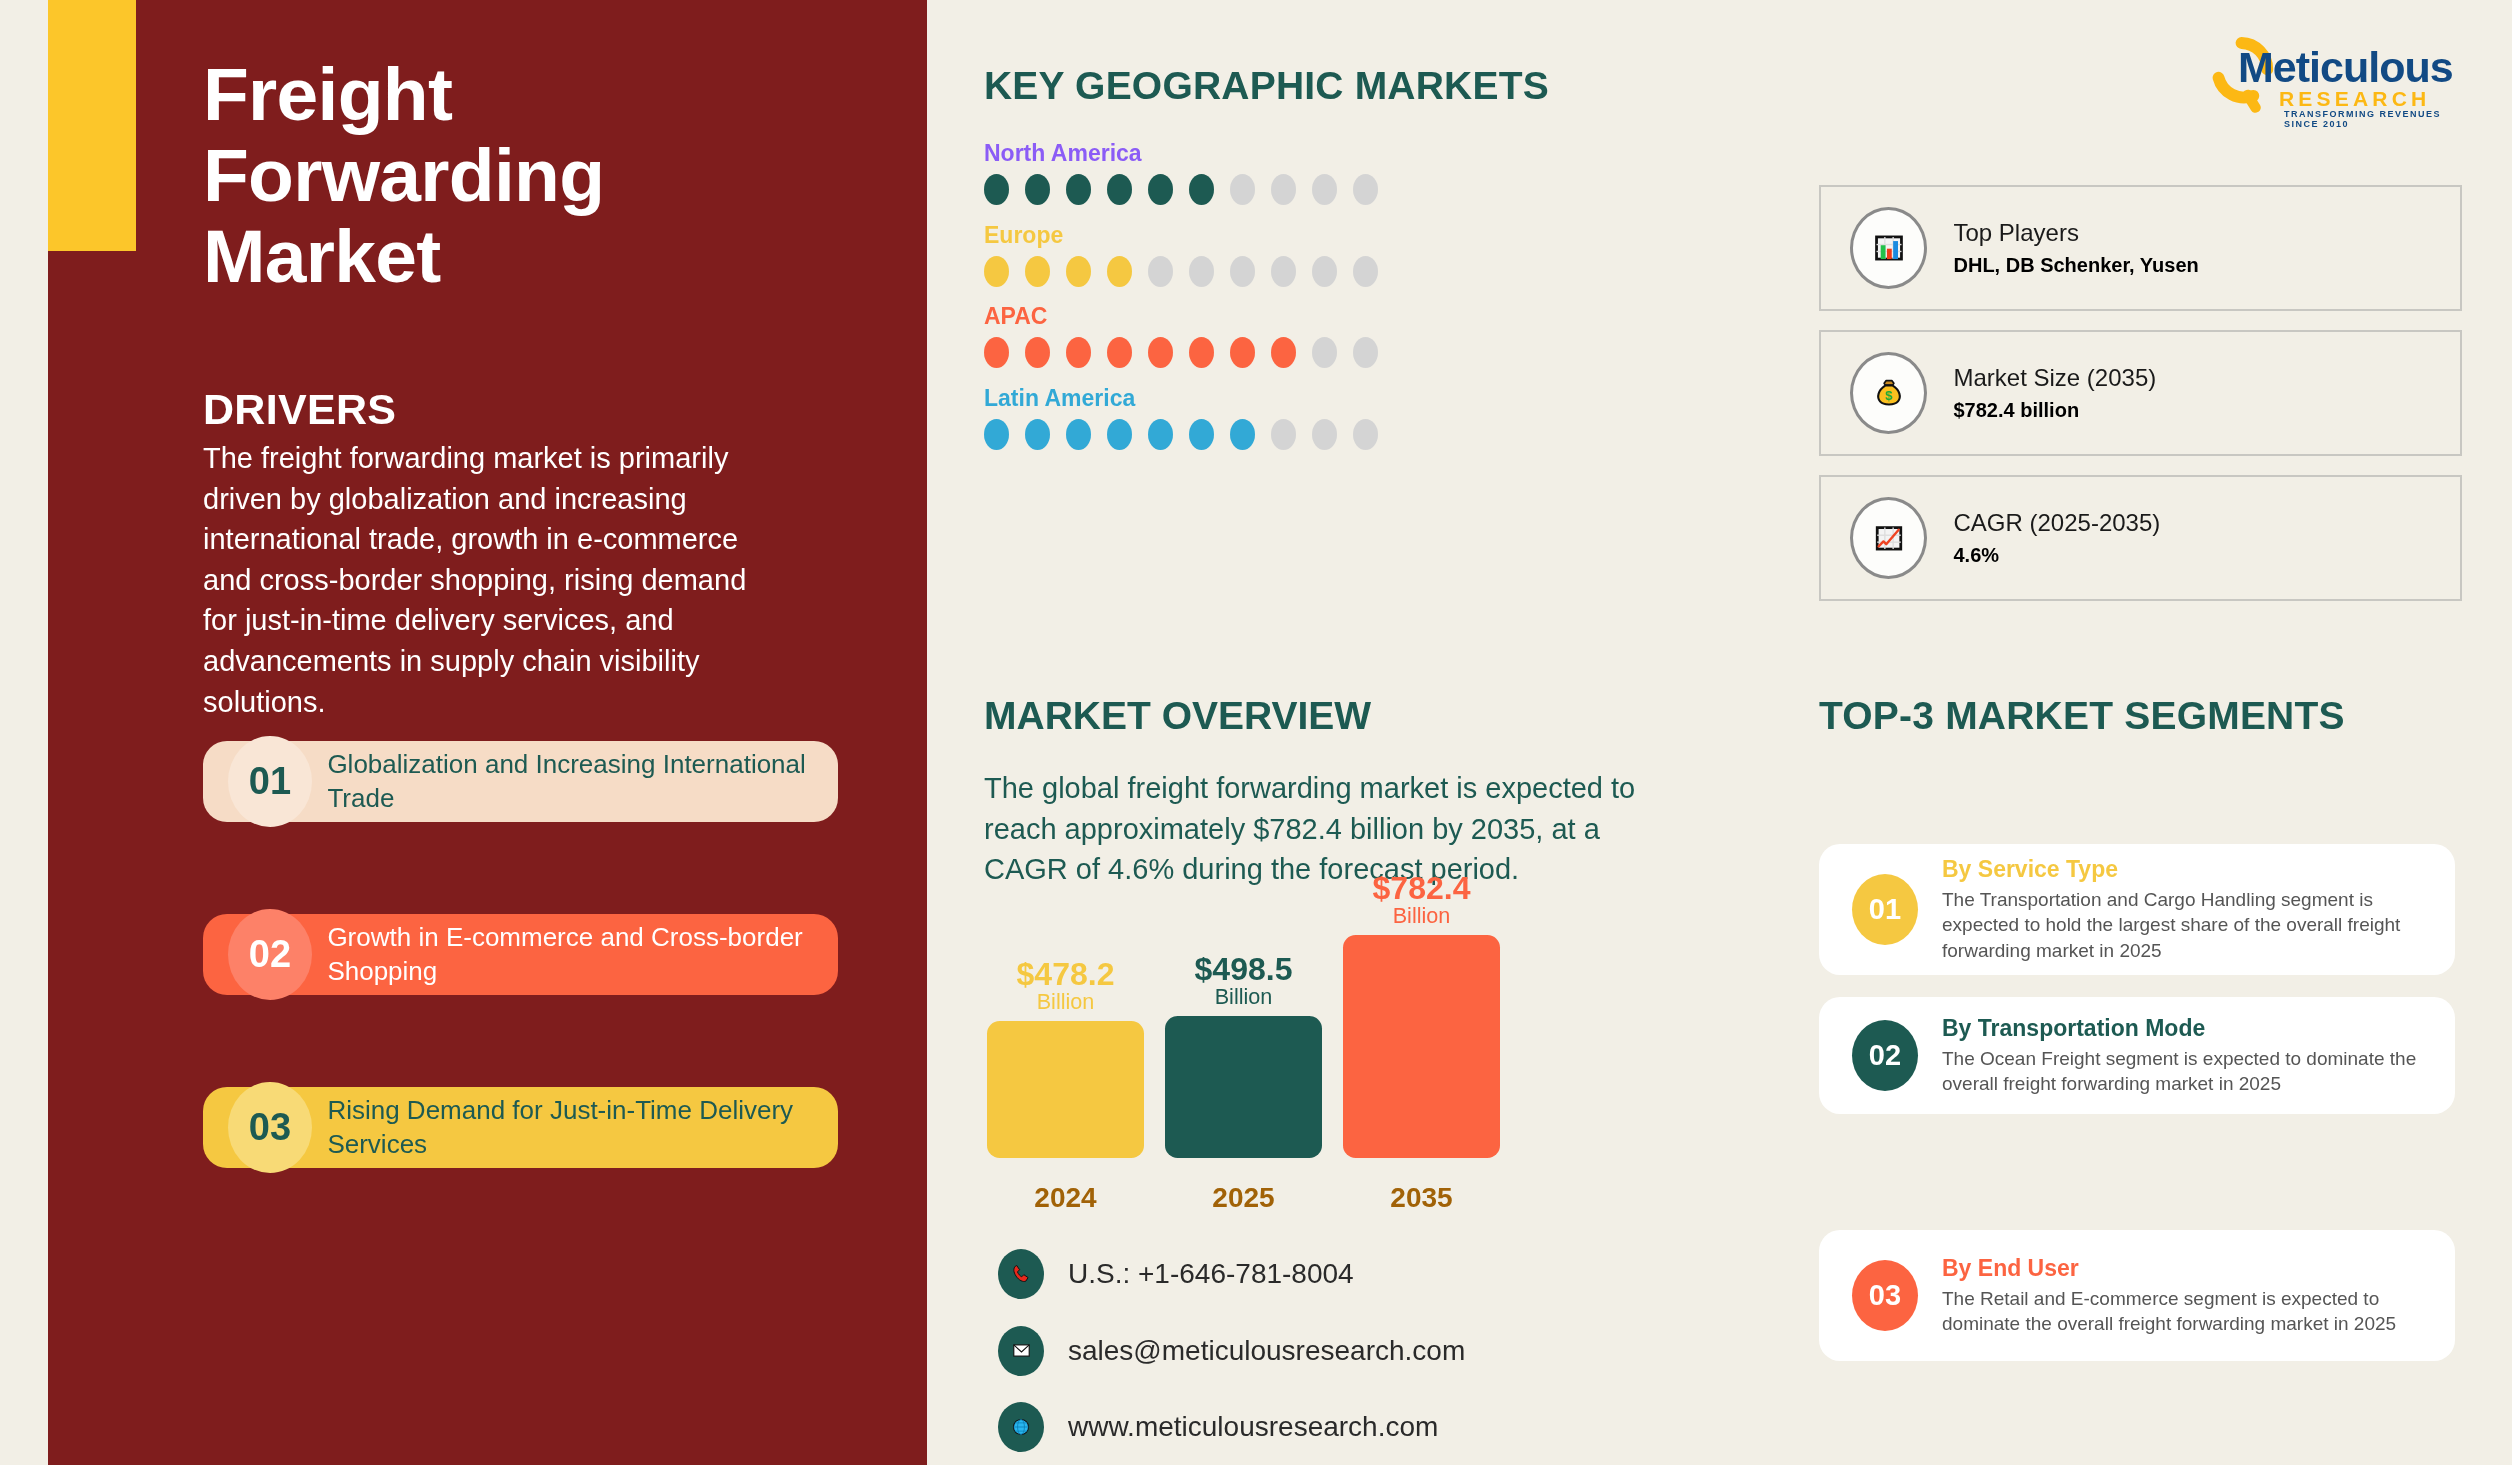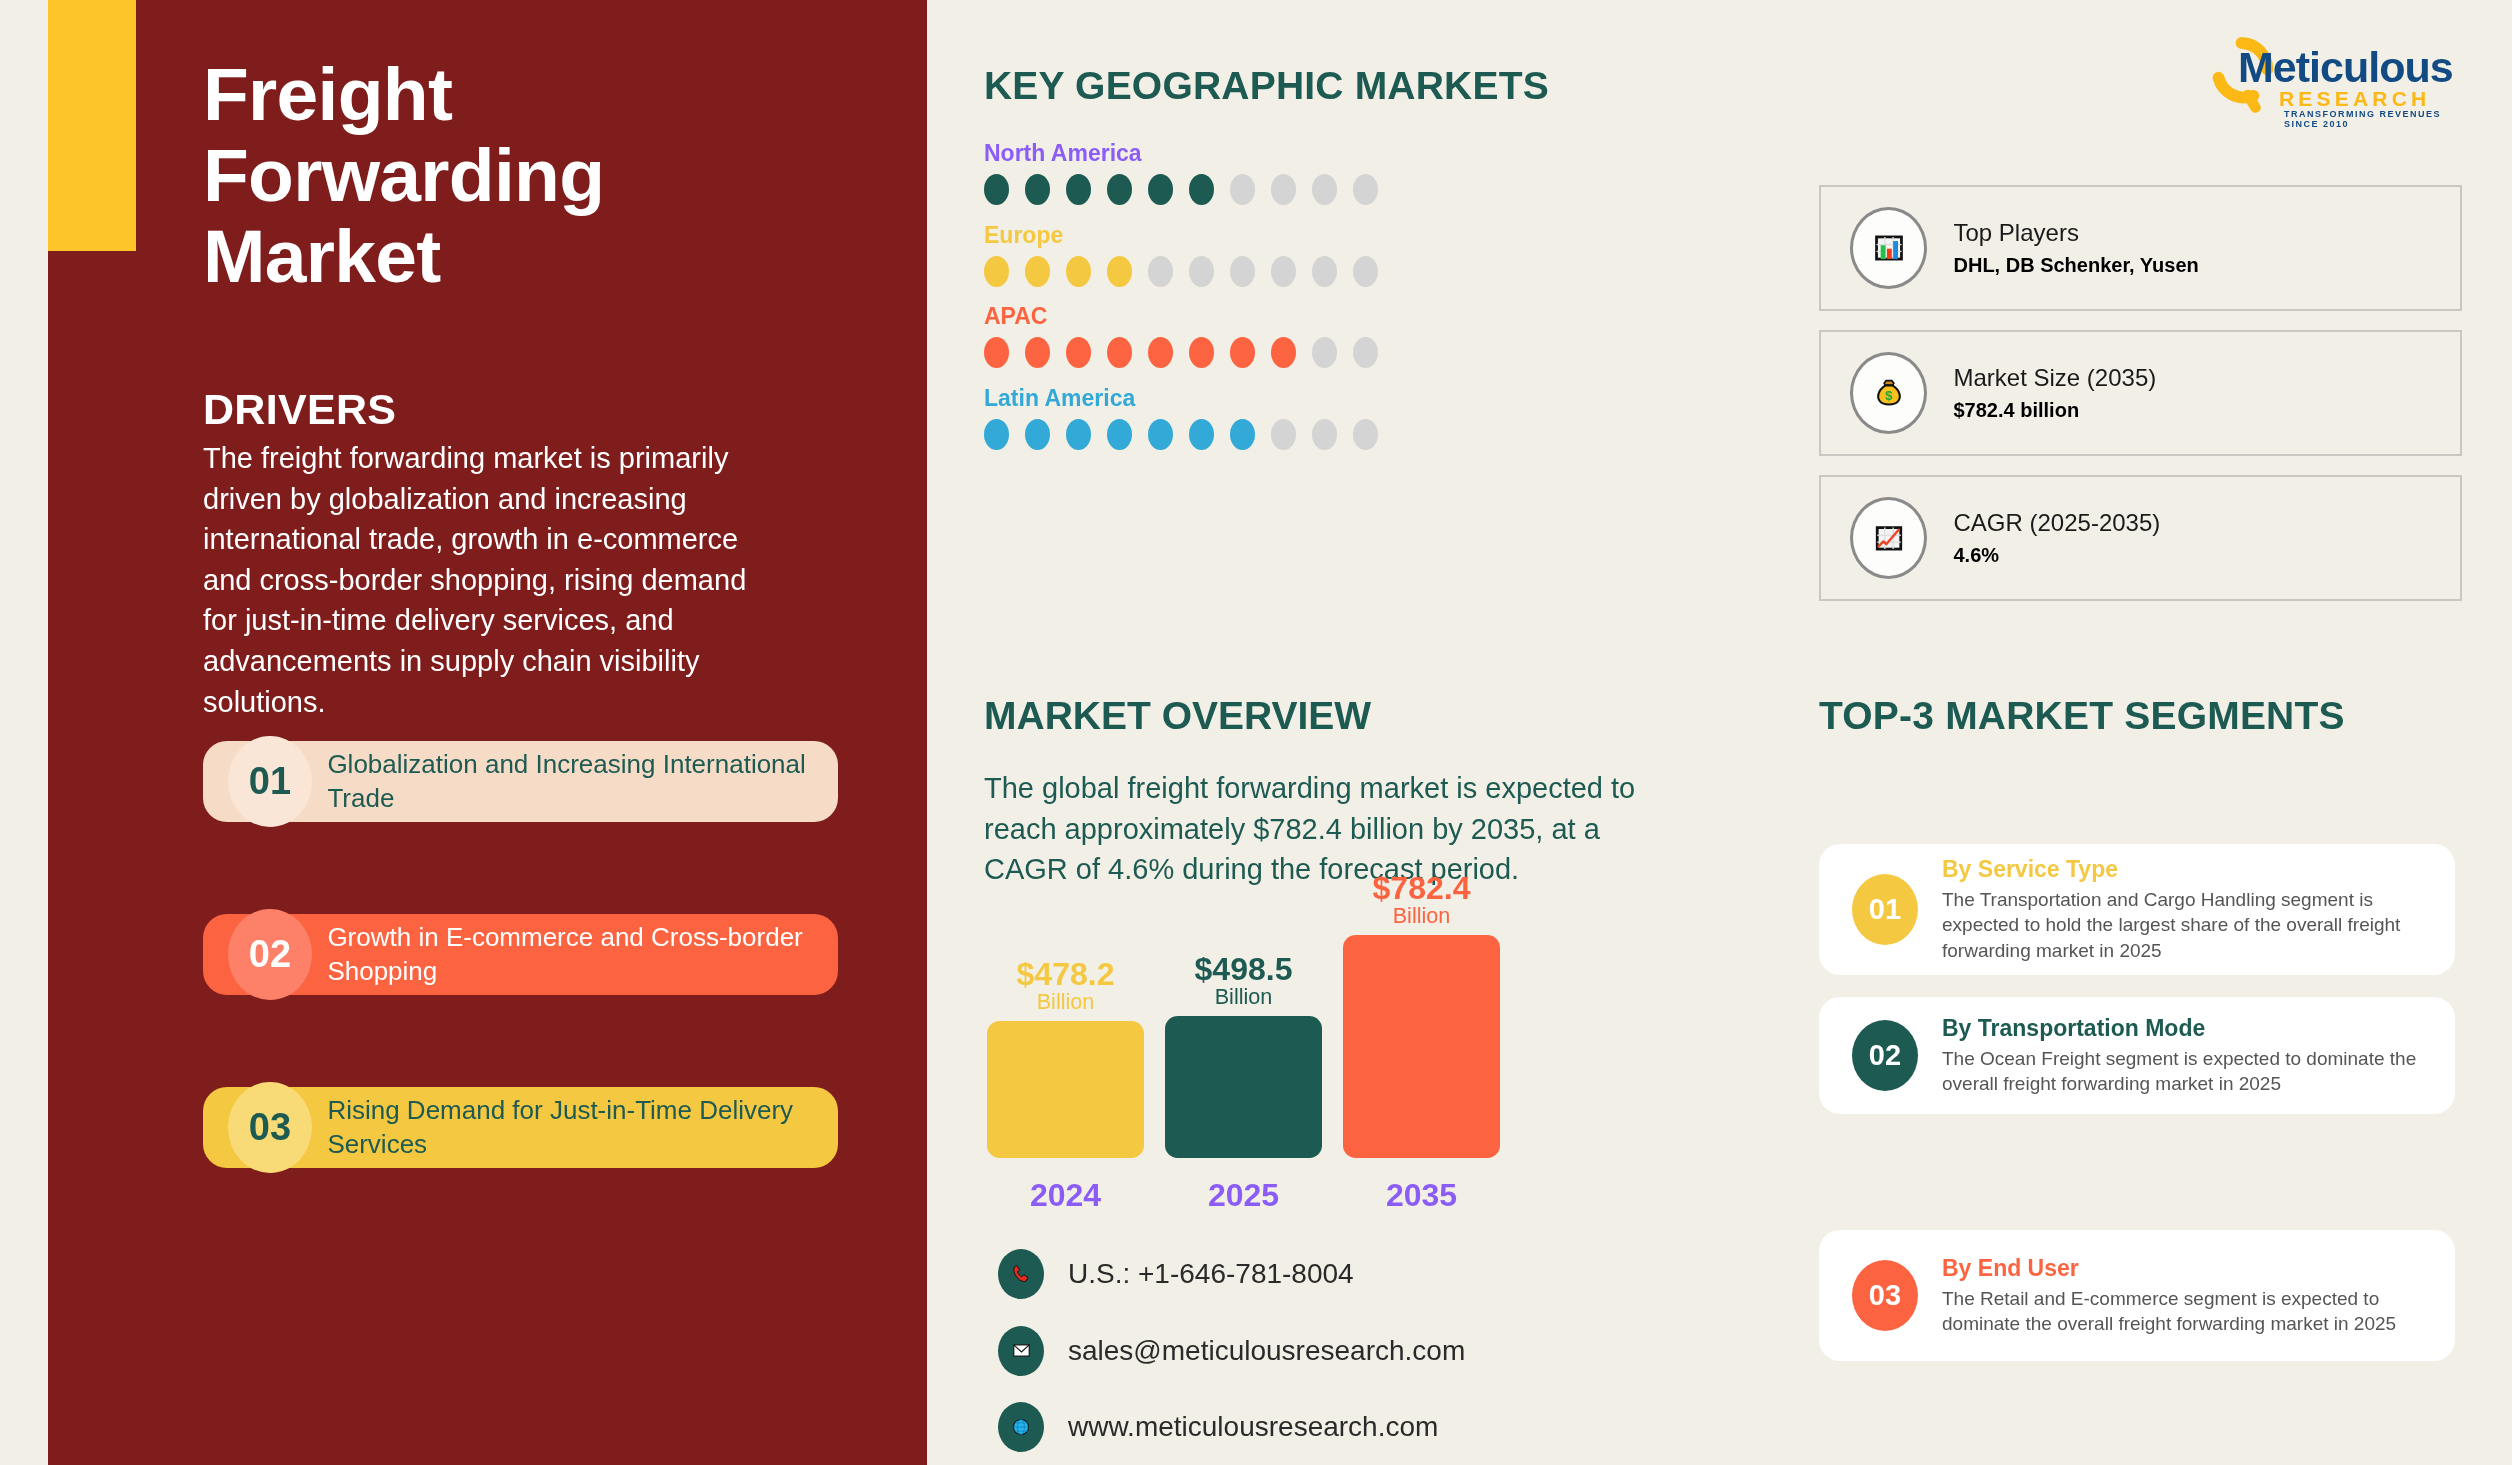--- a/index.html
+++ b/index.html
@@ -125,21 +125,21 @@
   .bar-col {
     position:absolute; bottom:56px; width:157px;
     display:flex; flex-direction:column; align-items:center; justify-content:flex-end;
   }
   .bar-caption { text-align:center; margin-bottom:7px; font-weight:bold; line-height:1.05; }
   .bar-caption .amount { font-size:32px; display:block; }
   .bar-caption .unit { font-size:21.6px; display:block; font-weight:normal; }
   .bar-rect { width:100%; border-radius:12.6px; }
   .bar-year {
     position:absolute; bottom:0; width:157px; text-align:center;
-    font-size:32px; font-weight:bold; color:#8b5cf6;
+    font-size:28px; font-weight:bold; color:#a16207;
   }
   #bar-0 { left:0; }       #year-0 { left:0; }
   #bar-1 { left:178px; }   #year-1 { left:178px; }
   #bar-2 { left:356px; }   #year-2 { left:356px; }
 
   
   #contact { position:absolute; left:998px; top:1249px; }
   .contact-row { display:flex; align-items:center; margin-bottom:26.5px; }
   .contact-icon {
     flex:0 0 auto; width:46px; height:50px; border-radius:50%;

